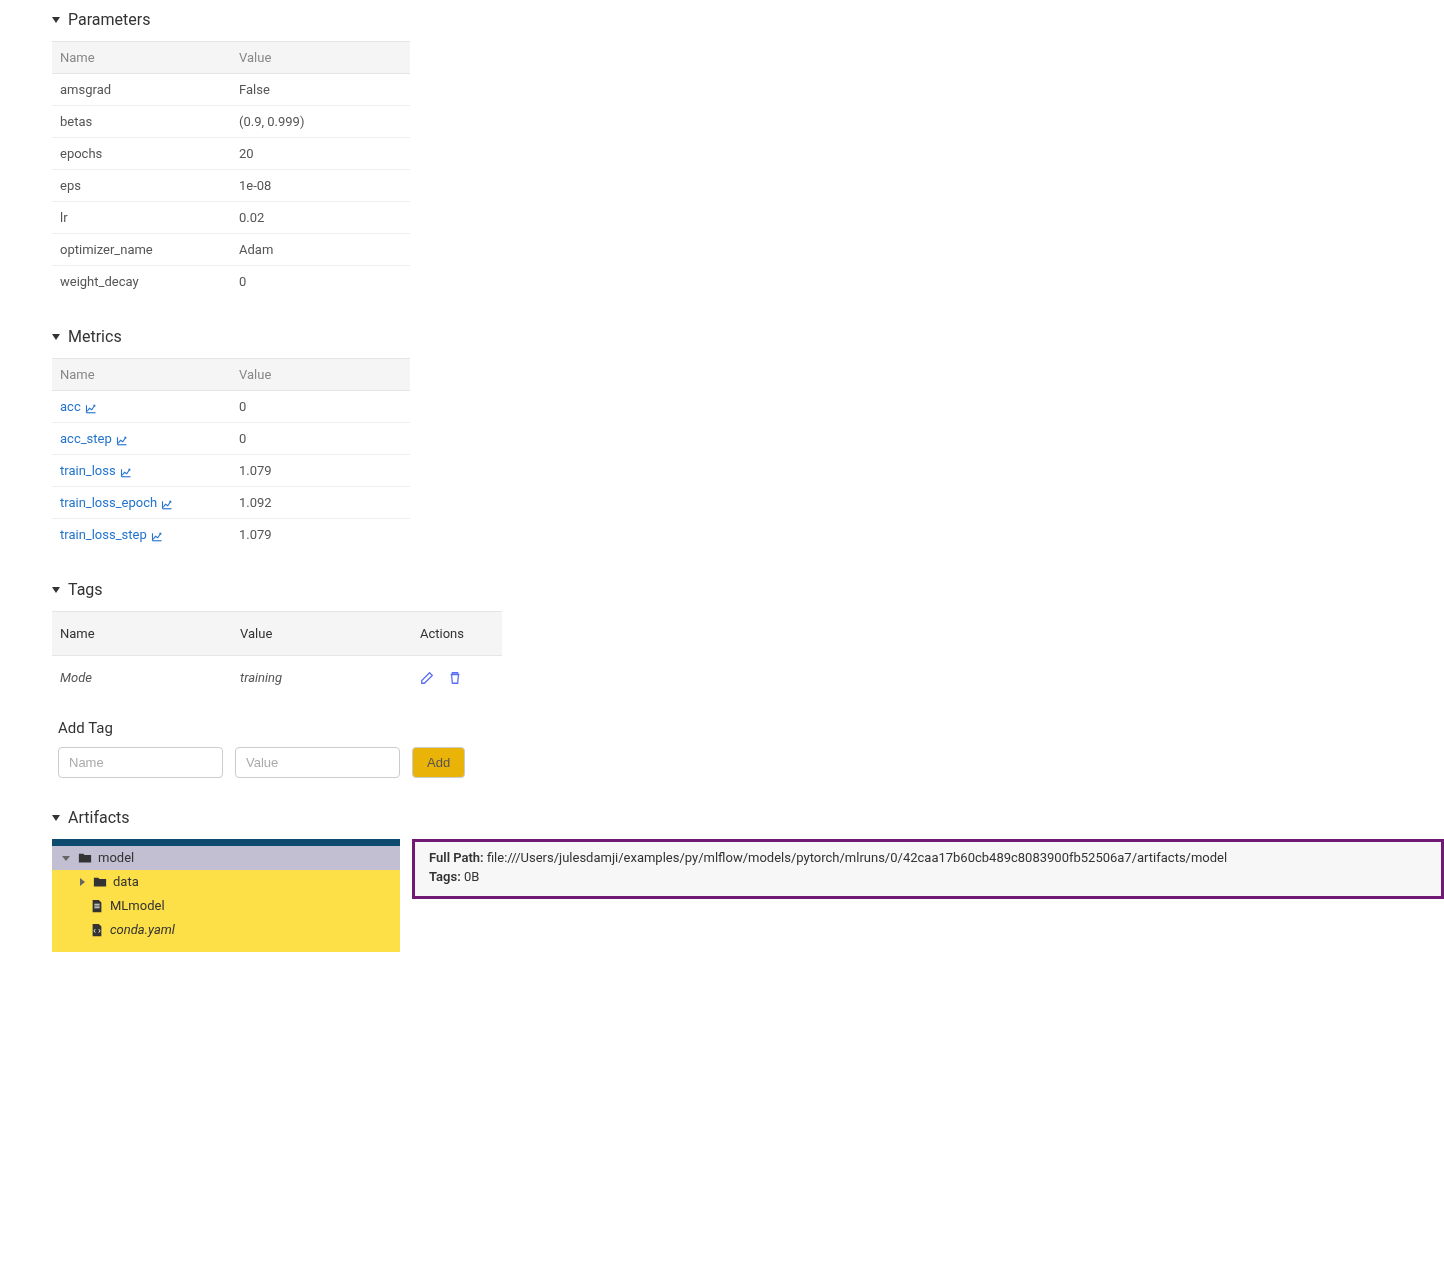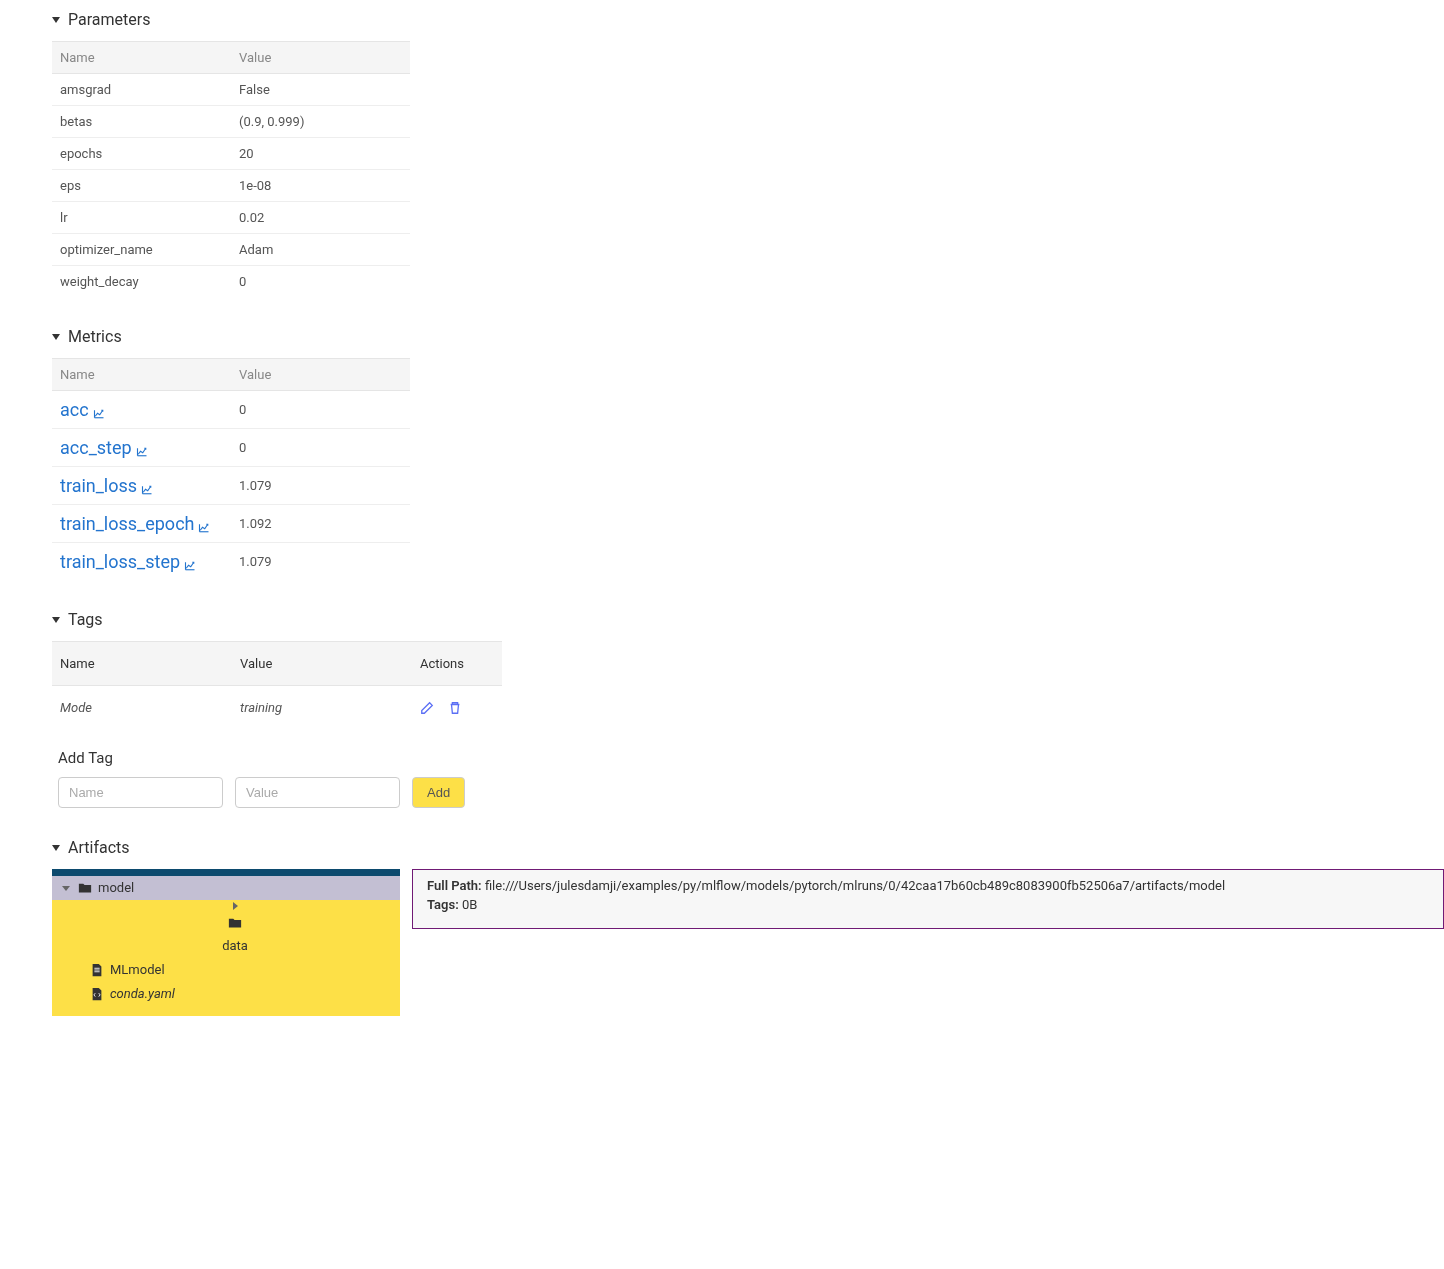--- a/index.html
+++ b/index.html
@@ -54,21 +54,21 @@
   table.data-table td {
     padding: 8px 8px;
     border-bottom: 1px solid #eee;
     color: #555;
     font-size: 13px;
   }
   table.data-table td.last, table.data-table tr:last-child td { border-bottom: none; }
   .metric-link {
     color: #2374ce;
     text-decoration: none;
-    font-size: 18px;
+    font-size: 13px;
   }
   .chart-icon {
     display: inline-block;
     width: 12px;
     height: 10px;
     margin-left: 4px;
     position: relative;
     vertical-align: middle;
   }
   .chart-icon svg { width: 12px; height: 12px; }
@@ -114,21 +114,21 @@
     border-radius: 4px;
     font-size: 13px;
     width: 165px;
     color: #333;
   }
   .add-tag-row input::placeholder { color: #aaa; }
   .add-btn {
     padding: 7px 14px;
     border: 1px solid #ccc;
     border-radius: 4px;
-    background: #fde047;
+    background: #eab308;
     font-size: 13px;
     cursor: pointer;
     color: #555;
   }
 
   
   .artifacts-panel {
     display: flex;
     gap: 12px;
     align-items: stretch;
@@ -167,21 +167,21 @@
     border-right: none;
   }
   .folder-icon, .file-icon, .code-icon {
     display: inline-flex;
   }
   .folder-icon svg, .file-icon svg, .code-icon svg { width: 14px; height: 14px; }
 
   .artifact-details {
     flex: 1;
     background: #f7f7f7;
-    border: 1px solid #701a75;
+    border: 3px solid #701a75;
     padding: 8px 14px;
     font-size: 13px;
     color: #333;
     height: 60px;
   }
   .detail-line { margin-bottom: 4px; white-space: nowrap; overflow: hidden; }
   .detail-label { font-weight: 600; }
   .detail-value { color: #333; font-weight: 400; }
 </style>
 </head>
@@ -350,21 +350,21 @@
         <div class="tree-row selected" style="padding-left:8px;">
           <span class="tree-caret"></span>
           <span class="folder-icon">
             <svg viewBox="0 0 16 16" fill="#333">
                 <path d="M1 3h5l1.5 1.5H15v8.5H1z"></path>
               </svg>
           </span>
           <span>model</span>
         </div>
 
-        <div class="tree-row" style="padding-left:26px;flex-direction:column;">
+        <div class="tree-row" style="padding-left:26px;">
           <span class="tree-caret right"></span>
           <span class="folder-icon">
             <svg viewBox="0 0 16 16" fill="#333">
                 <path d="M1 3h5l1.5 1.5H15v8.5H1z"></path>
               </svg>
           </span>
           <span>data</span>
         </div>
 
         <div class="tree-row" style="padding-left:38px;">

